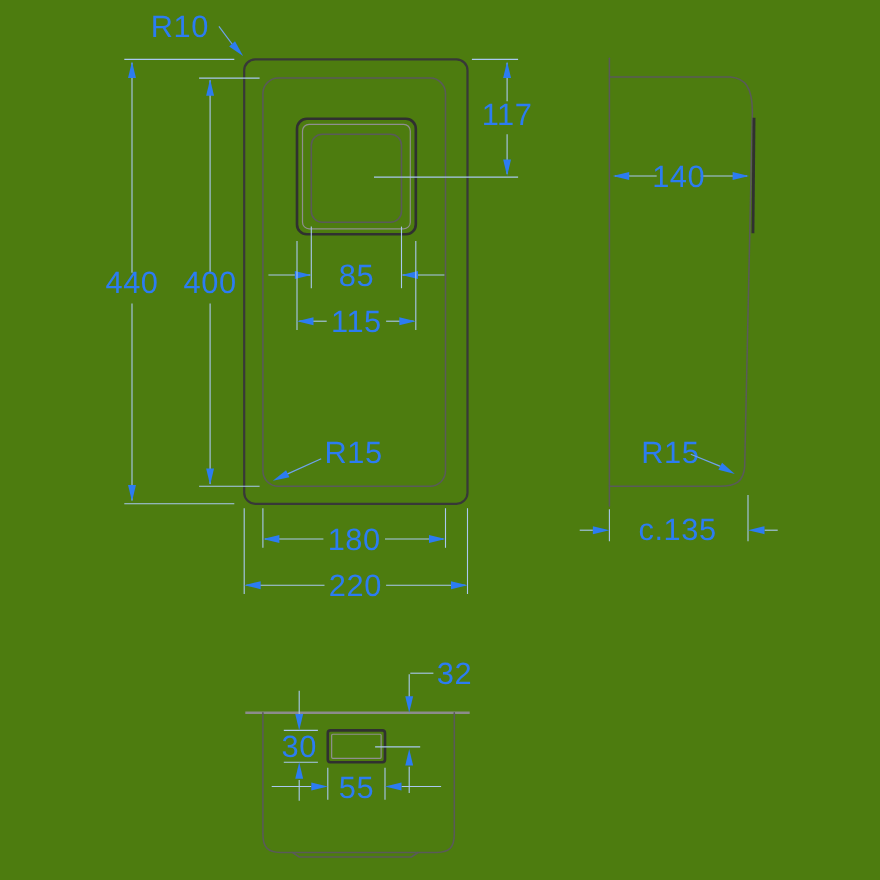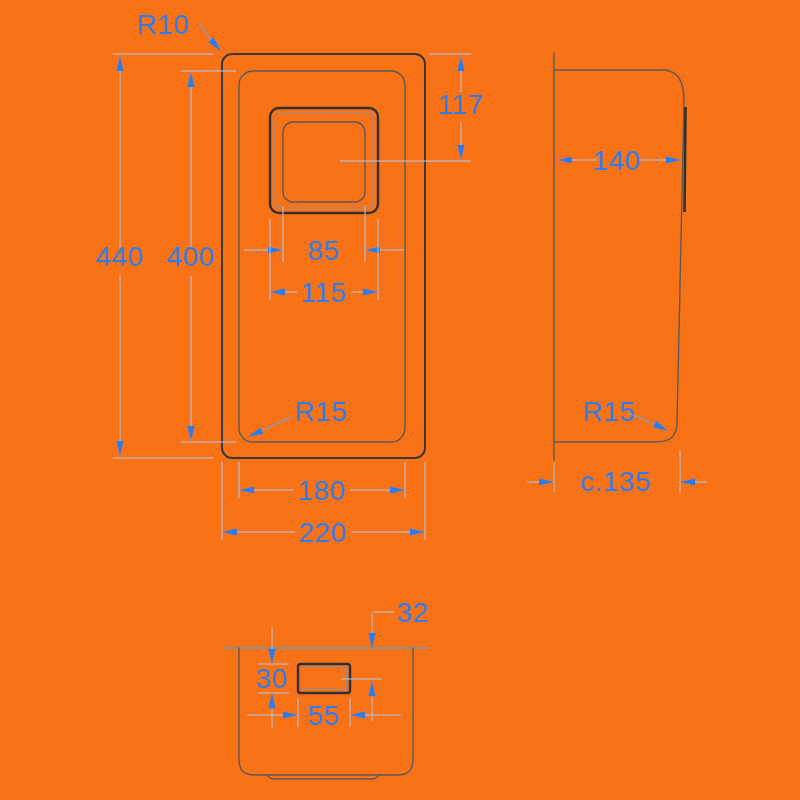--- a/index.html
+++ b/index.html
@@ -1,16 +1,16 @@
 <!DOCTYPE html>
 <html><head>
 <meta charset="utf-8">
 <style>
   html,body{margin:0;padding:0;background:#ffffff;}
-  .page{width:800px;height:800px;background:#f97316;position:relative;overflow:hidden;}
+  .page{width:800px;height:800px;background:#4d7c0f;position:relative;overflow:hidden;}
   svg{display:block;}
   .ol2{stroke:#383838;stroke-width:2;fill:none;stroke-linecap:round;}
   .ol2t{stroke:#303030;stroke-width:2.4;fill:none;}
   .ol1{stroke:#5a5a5a;stroke-width:1.4;fill:none;stroke-linecap:round;}
   .olg{stroke:#8f8f8f;stroke-width:1.1;fill:none;}
   .rim{stroke:#8c8c8c;stroke-width:2.2;fill:none;}
   .ext{stroke:#a9c8f0;stroke-width:1;fill:none;}
   .leader{stroke:#6fa3ee;stroke-width:1.1;fill:none;}
   .arr{fill:#2c7cf1;}
   .dim-text{font-family:"Liberation Sans",sans-serif;font-size:28px;fill:#2c7cf1;letter-spacing:0.5px;}

